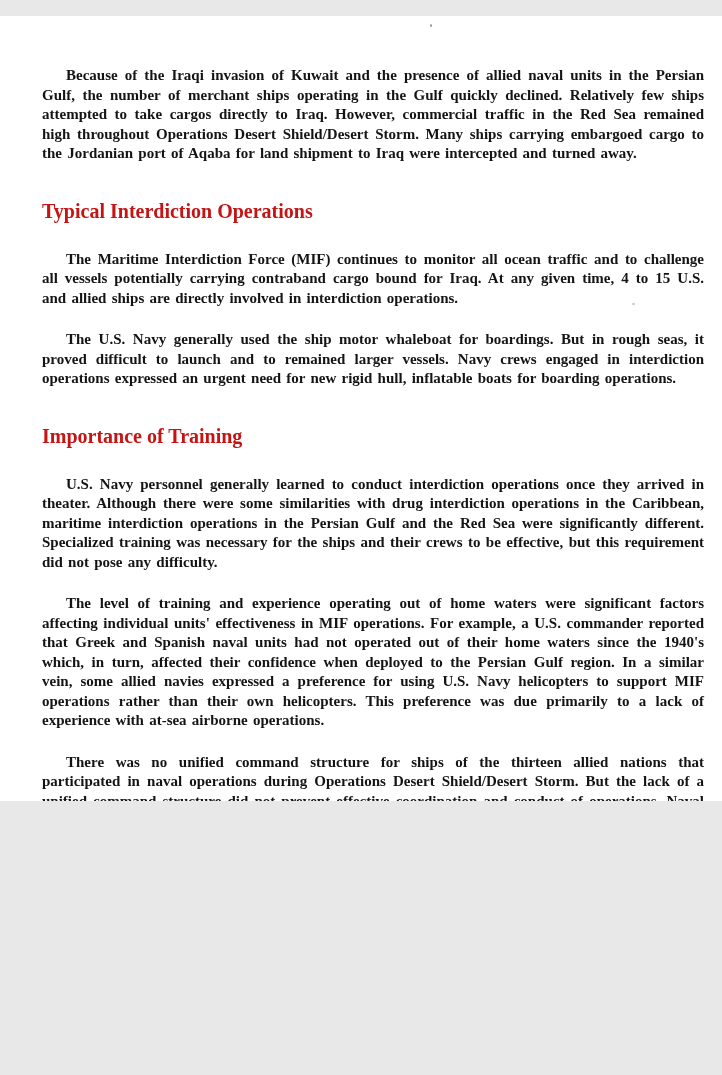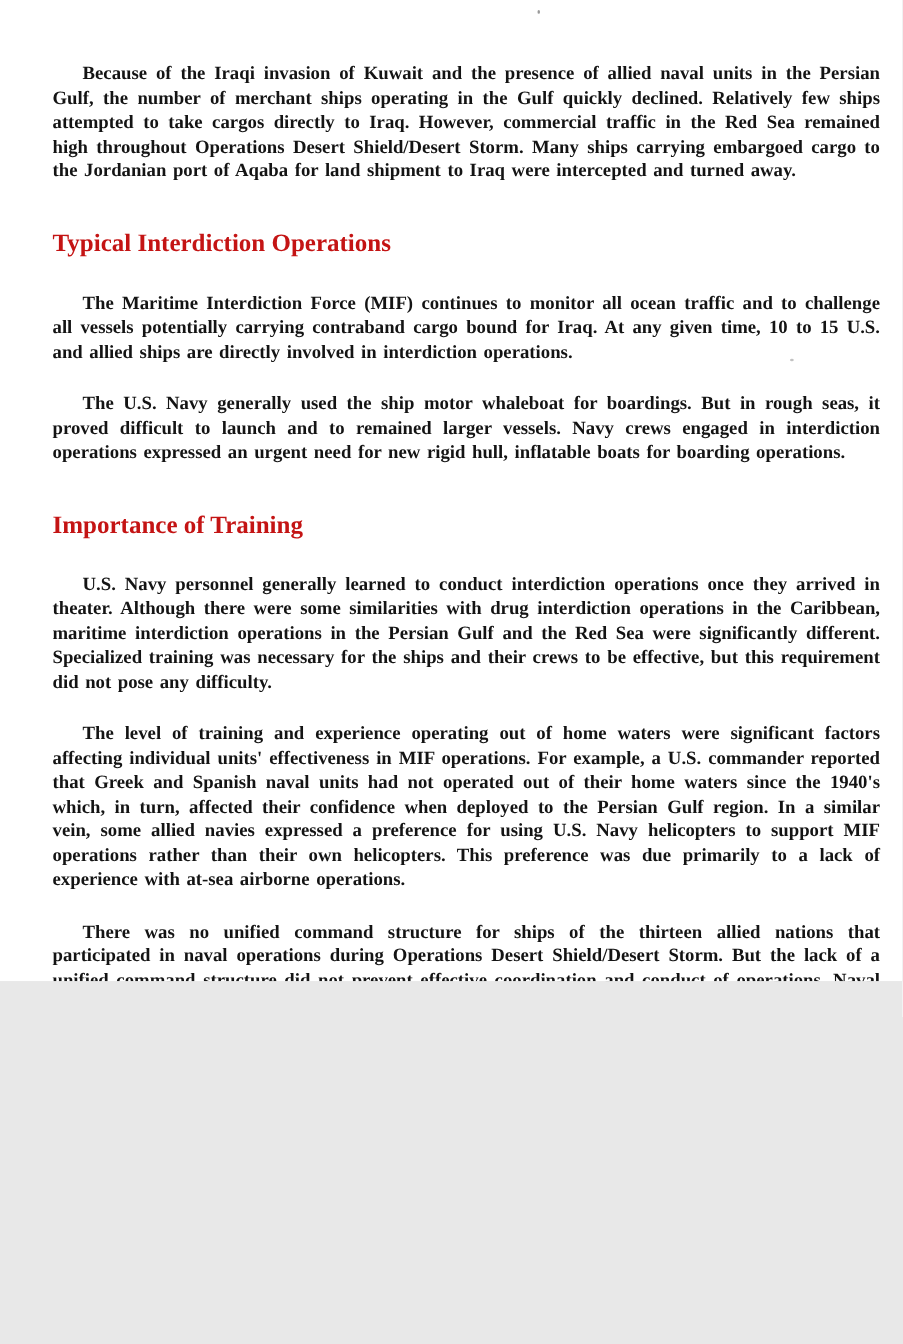--- a/index.html
+++ b/index.html
@@ -4,21 +4,21 @@
 <style>
   html, body {
     margin: 0;
     padding: 0;
     background: #e8e8e8;
   }
   .page {
     position: relative;
     width: 722px;
     height: 785px;
-    margin: 0 auto;
+    margin: 16px auto;
     background: var(--page-bg, #ffffff);
     box-sizing: border-box;
     padding: 50px 18px 0 42px;
     font-family: "Liberation Serif", "DejaVu Serif", serif;
     font-weight: bold;
     color: var(--body-color, #141414);
     overflow: hidden;
   }
   .body-text {
     font-size: 15px;
@@ -70,21 +70,21 @@
 
 <div class="page">
 
   <span class="speckle speckle-top"></span>
   <span class="speckle speckle-right"></span>
 
   <p class="body-text">Because of the Iraqi invasion of Kuwait and the presence of allied naval units in the Persian Gulf, the number of merchant ships operating in the Gulf quickly declined. Relatively few ships attempted to take cargos directly to Iraq. However, commercial traffic in the Red Sea remained high throughout Operations Desert Shield/Desert Storm. Many ships carrying embargoed cargo to the Jordanian port of Aqaba for land shipment to Iraq were intercepted and turned away.</p>
 
   <h2 class="section-heading">Typical Interdiction Operations</h2>
 
-  <p class="body-text">The Maritime Interdiction Force (MIF) continues to monitor all ocean traffic and to challenge all vessels potentially carrying contraband cargo bound for Iraq. At any given time, 10 to 15 U.S. and allied ships are directly involved in interdiction operations.</p>
+  <p class="body-text">The Maritime Interdiction Force (MIF) continues to monitor all ocean traffic and to challenge all vessels potentially carrying contraband cargo bound for Iraq. At any given time, 4 to 15 U.S. and allied ships are directly involved in interdiction operations.</p>
 
   <p class="body-text">The U.S. Navy generally used the ship motor whaleboat for boardings. But in rough seas, it proved difficult to launch and to remained larger vessels. Navy crews engaged in interdiction operations expressed an urgent need for new rigid hull, inflatable boats for boarding operations.</p>
 
   <h2 class="section-heading">Importance of Training</h2>
 
   <p class="body-text">U.S. Navy personnel generally learned to conduct interdiction operations once they arrived in theater. Although there were some similarities with drug interdiction operations in the Caribbean, maritime interdiction operations in the Persian Gulf and the Red Sea were significantly different. Specialized training was necessary for the ships and their crews to be effective, but this requirement did not pose any difficulty.</p>
 
   <p class="body-text">The level of training and experience operating out of home waters were significant factors affecting individual units' effectiveness in MIF operations. For example, a U.S. commander reported that Greek and Spanish naval units had not operated out of their home waters since the 1940's which, in turn, affected their confidence when deployed to the Persian Gulf region. In a similar vein, some allied navies expressed a preference for using U.S. Navy helicopters to support MIF operations rather than their own helicopters. This preference was due primarily to a lack of experience with at-sea airborne operations.</p>
 
 

